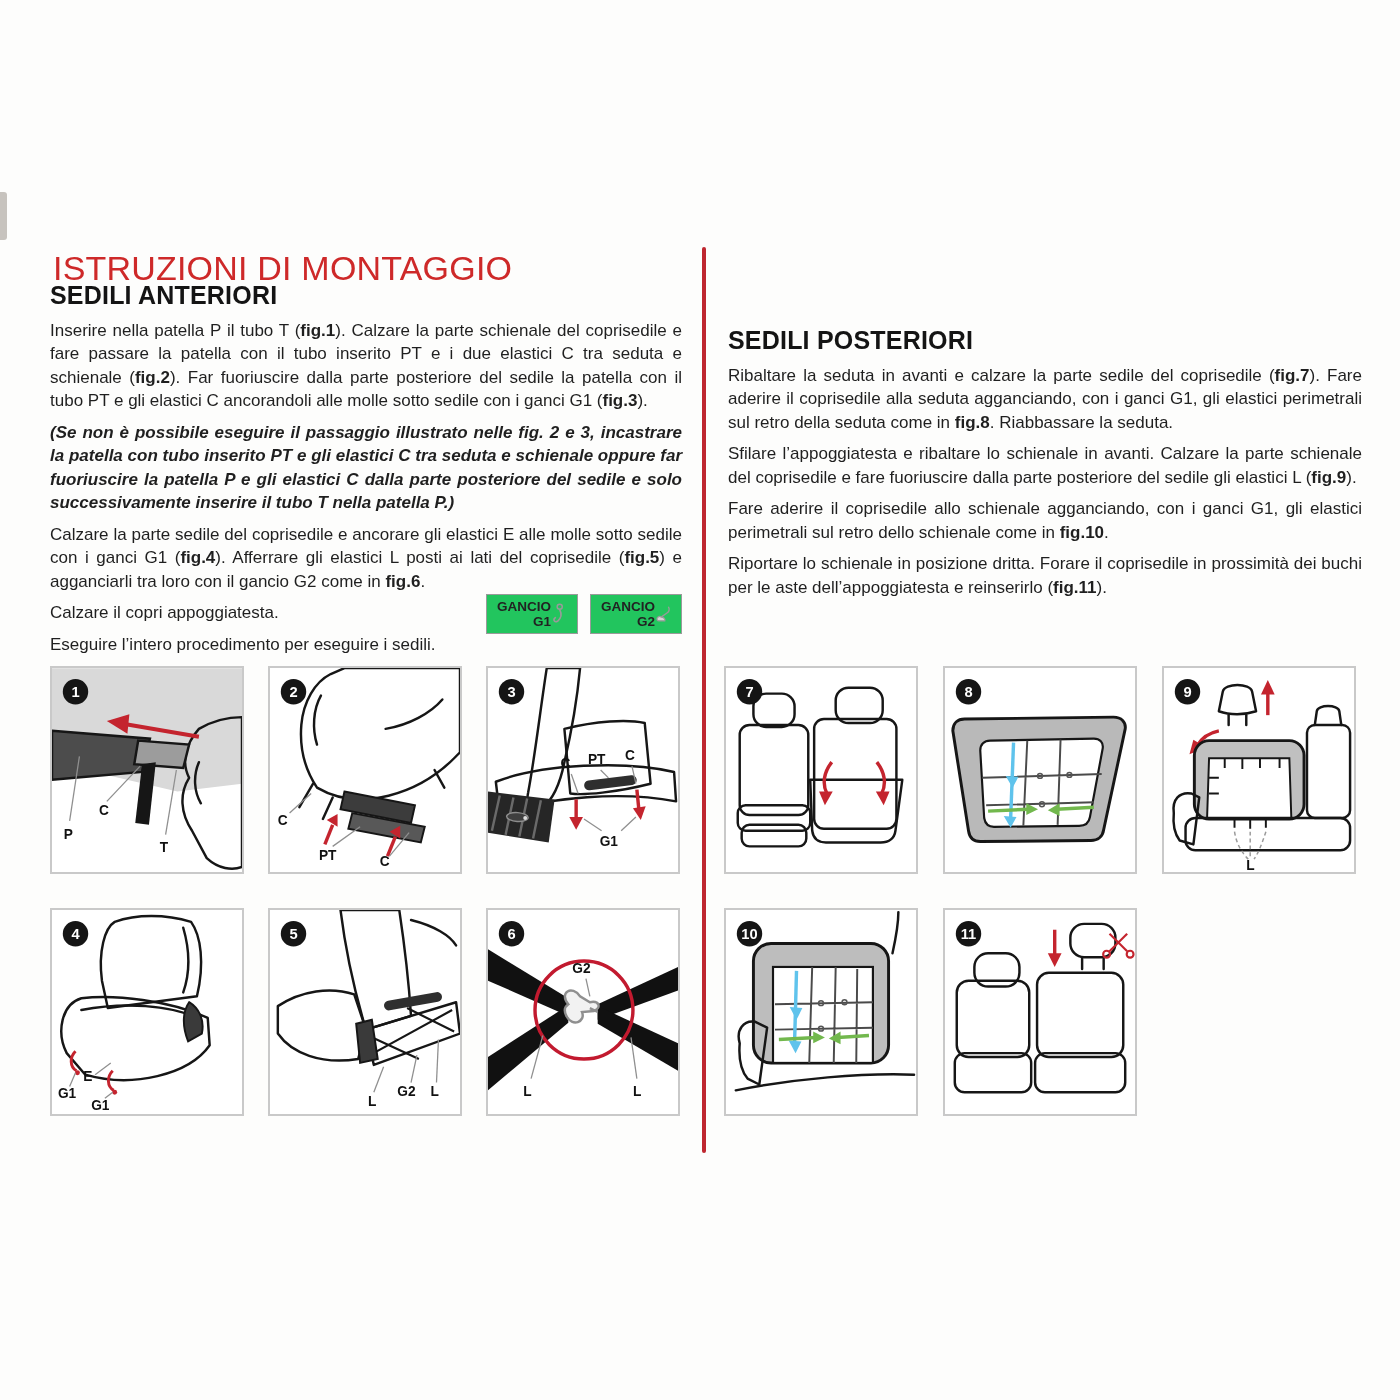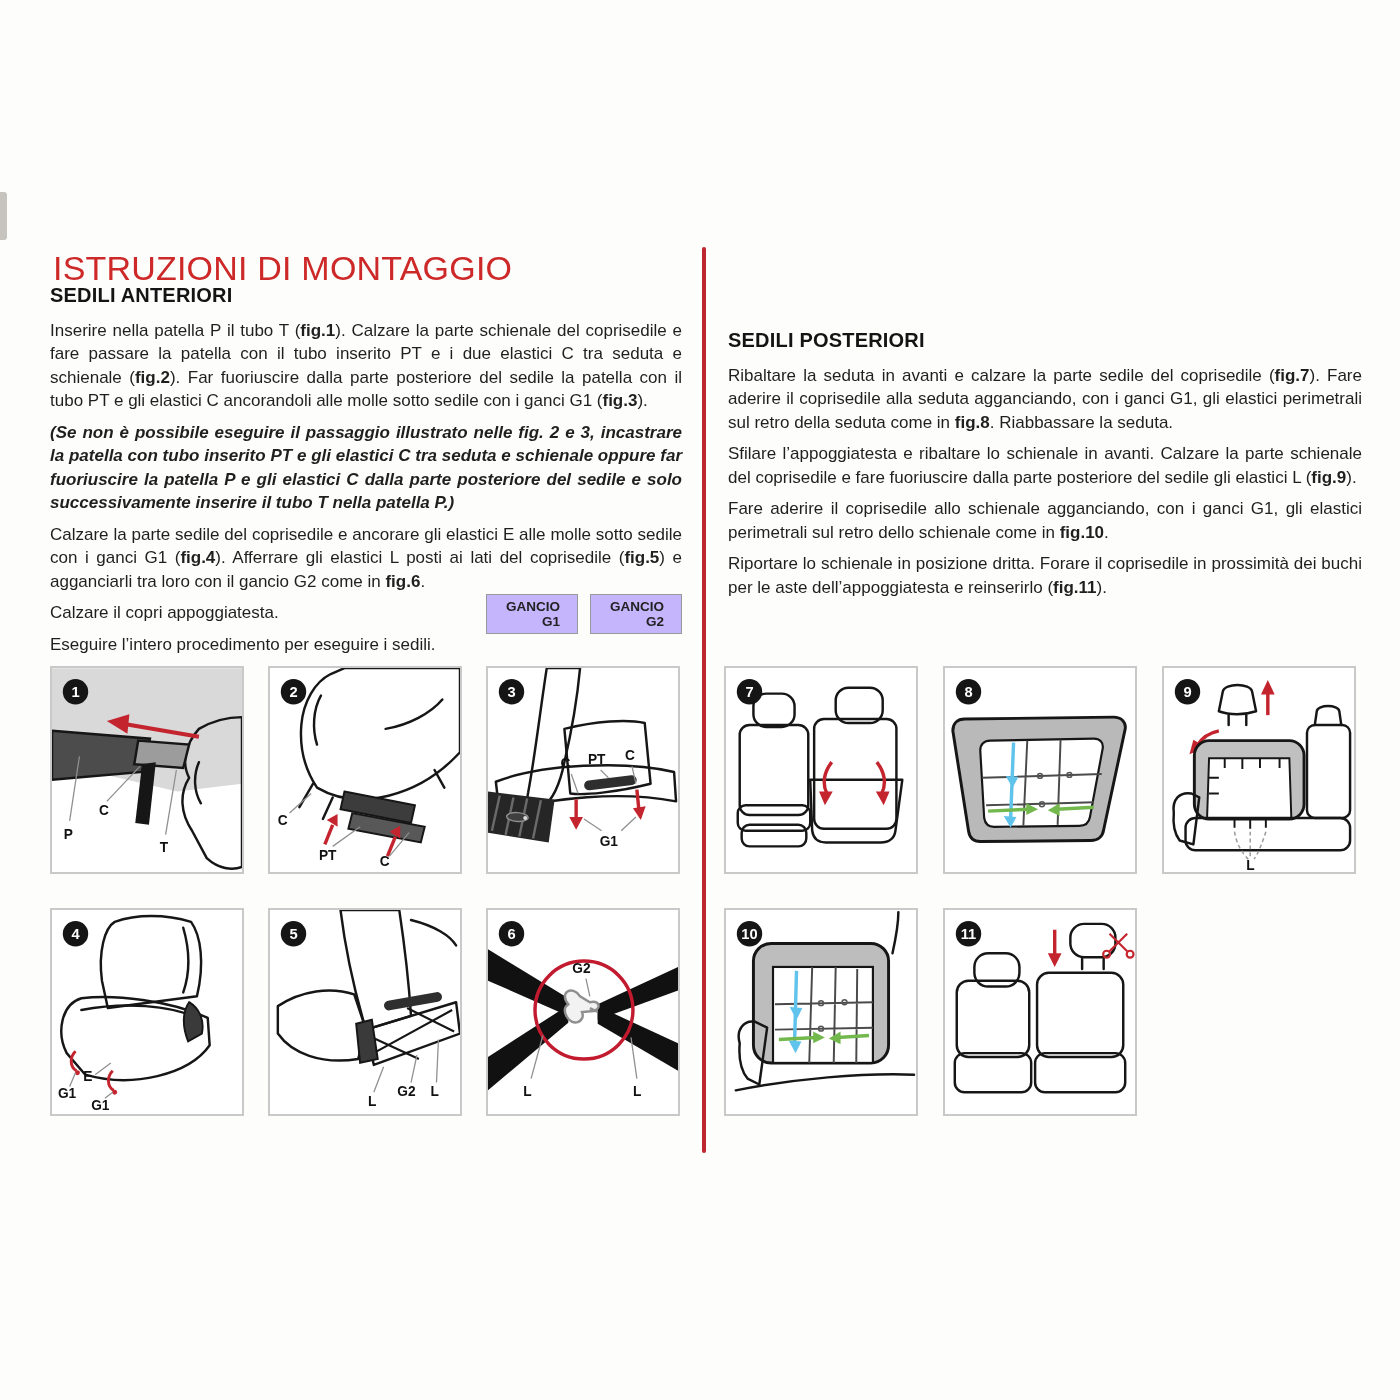--- a/index.html
+++ b/index.html
@@ -6,31 +6,31 @@
   body{
     width:1400px;height:1400px;position:relative;overflow:hidden;
     background:#fdfdfc;color:#1f1f1f;
     font-family:"Liberation Sans","DejaVu Sans",sans-serif;
   }
   .title{
     position:absolute;left:53px;top:249px;
     font-size:34px;font-weight:normal;color:#ce2929;letter-spacing:.2px;
   }
   .col{position:absolute;top:284px;font-size:17px;line-height:23.5px;text-align:justify;}
-  .col h2{font-size:20px;font-weight:bold;margin:0 0 11px 0;letter-spacing:.2px;color:#141414;text-align:left;}
+  .col h2{font-size:25px;font-weight:bold;margin:0 0 11px 0;letter-spacing:.2px;color:#141414;text-align:left;}
   .col p{margin:0 0 8px 0;}
   .col p.bold{font-weight:bold;font-style:italic;}
   .col-left{left:50px;width:632px;}
   .col-right{left:728px;width:634px;margin-top:45px;}
   b{font-weight:bold;}
   .divider{position:absolute;left:702px;top:247px;width:4px;height:906px;background:#bf2730;border-radius:2px;}
   .artifact{position:absolute;left:0;top:192px;width:7px;height:48px;background:#b9b4ae;border-radius:0 3px 3px 0;opacity:.8;}
   .hookbox{
-    position:absolute;width:92px;height:40px;border:1.5px solid #9a9a9a;background:#c4b5fd;
-    display:flex;align-items:center;justify-content:space-between;padding:2px 19px;box-sizing:border-box;
+    position:absolute;width:92px;height:40px;border:1.5px solid #9a9a9a;background:#22c55e;
+    display:flex;align-items:center;justify-content:space-between;padding:2px 10px;box-sizing:border-box;
   }
   .hookbox.g1{left:486px;top:594px;}
   .hookbox.g2{left:590px;top:594px;}
   .hooktext{display:flex;flex-direction:column;line-height:15px;font-size:13.5px;font-weight:bold;color:#222;}
   .hooktext .code{align-self:flex-end;}
   .figs{position:absolute;display:grid;grid-template-columns:repeat(3,194px);grid-auto-rows:208px;}
   .figs-front{left:50px;top:666px;gap:34px 24px;}
   .figs-rear{left:724px;top:666px;gap:34px 25px;}
   .panel{margin:0;border:2px solid #c9c9c9;background:#fff;box-sizing:border-box;position:relative;}
   .panel svg{display:block;width:100%;height:100%;}

